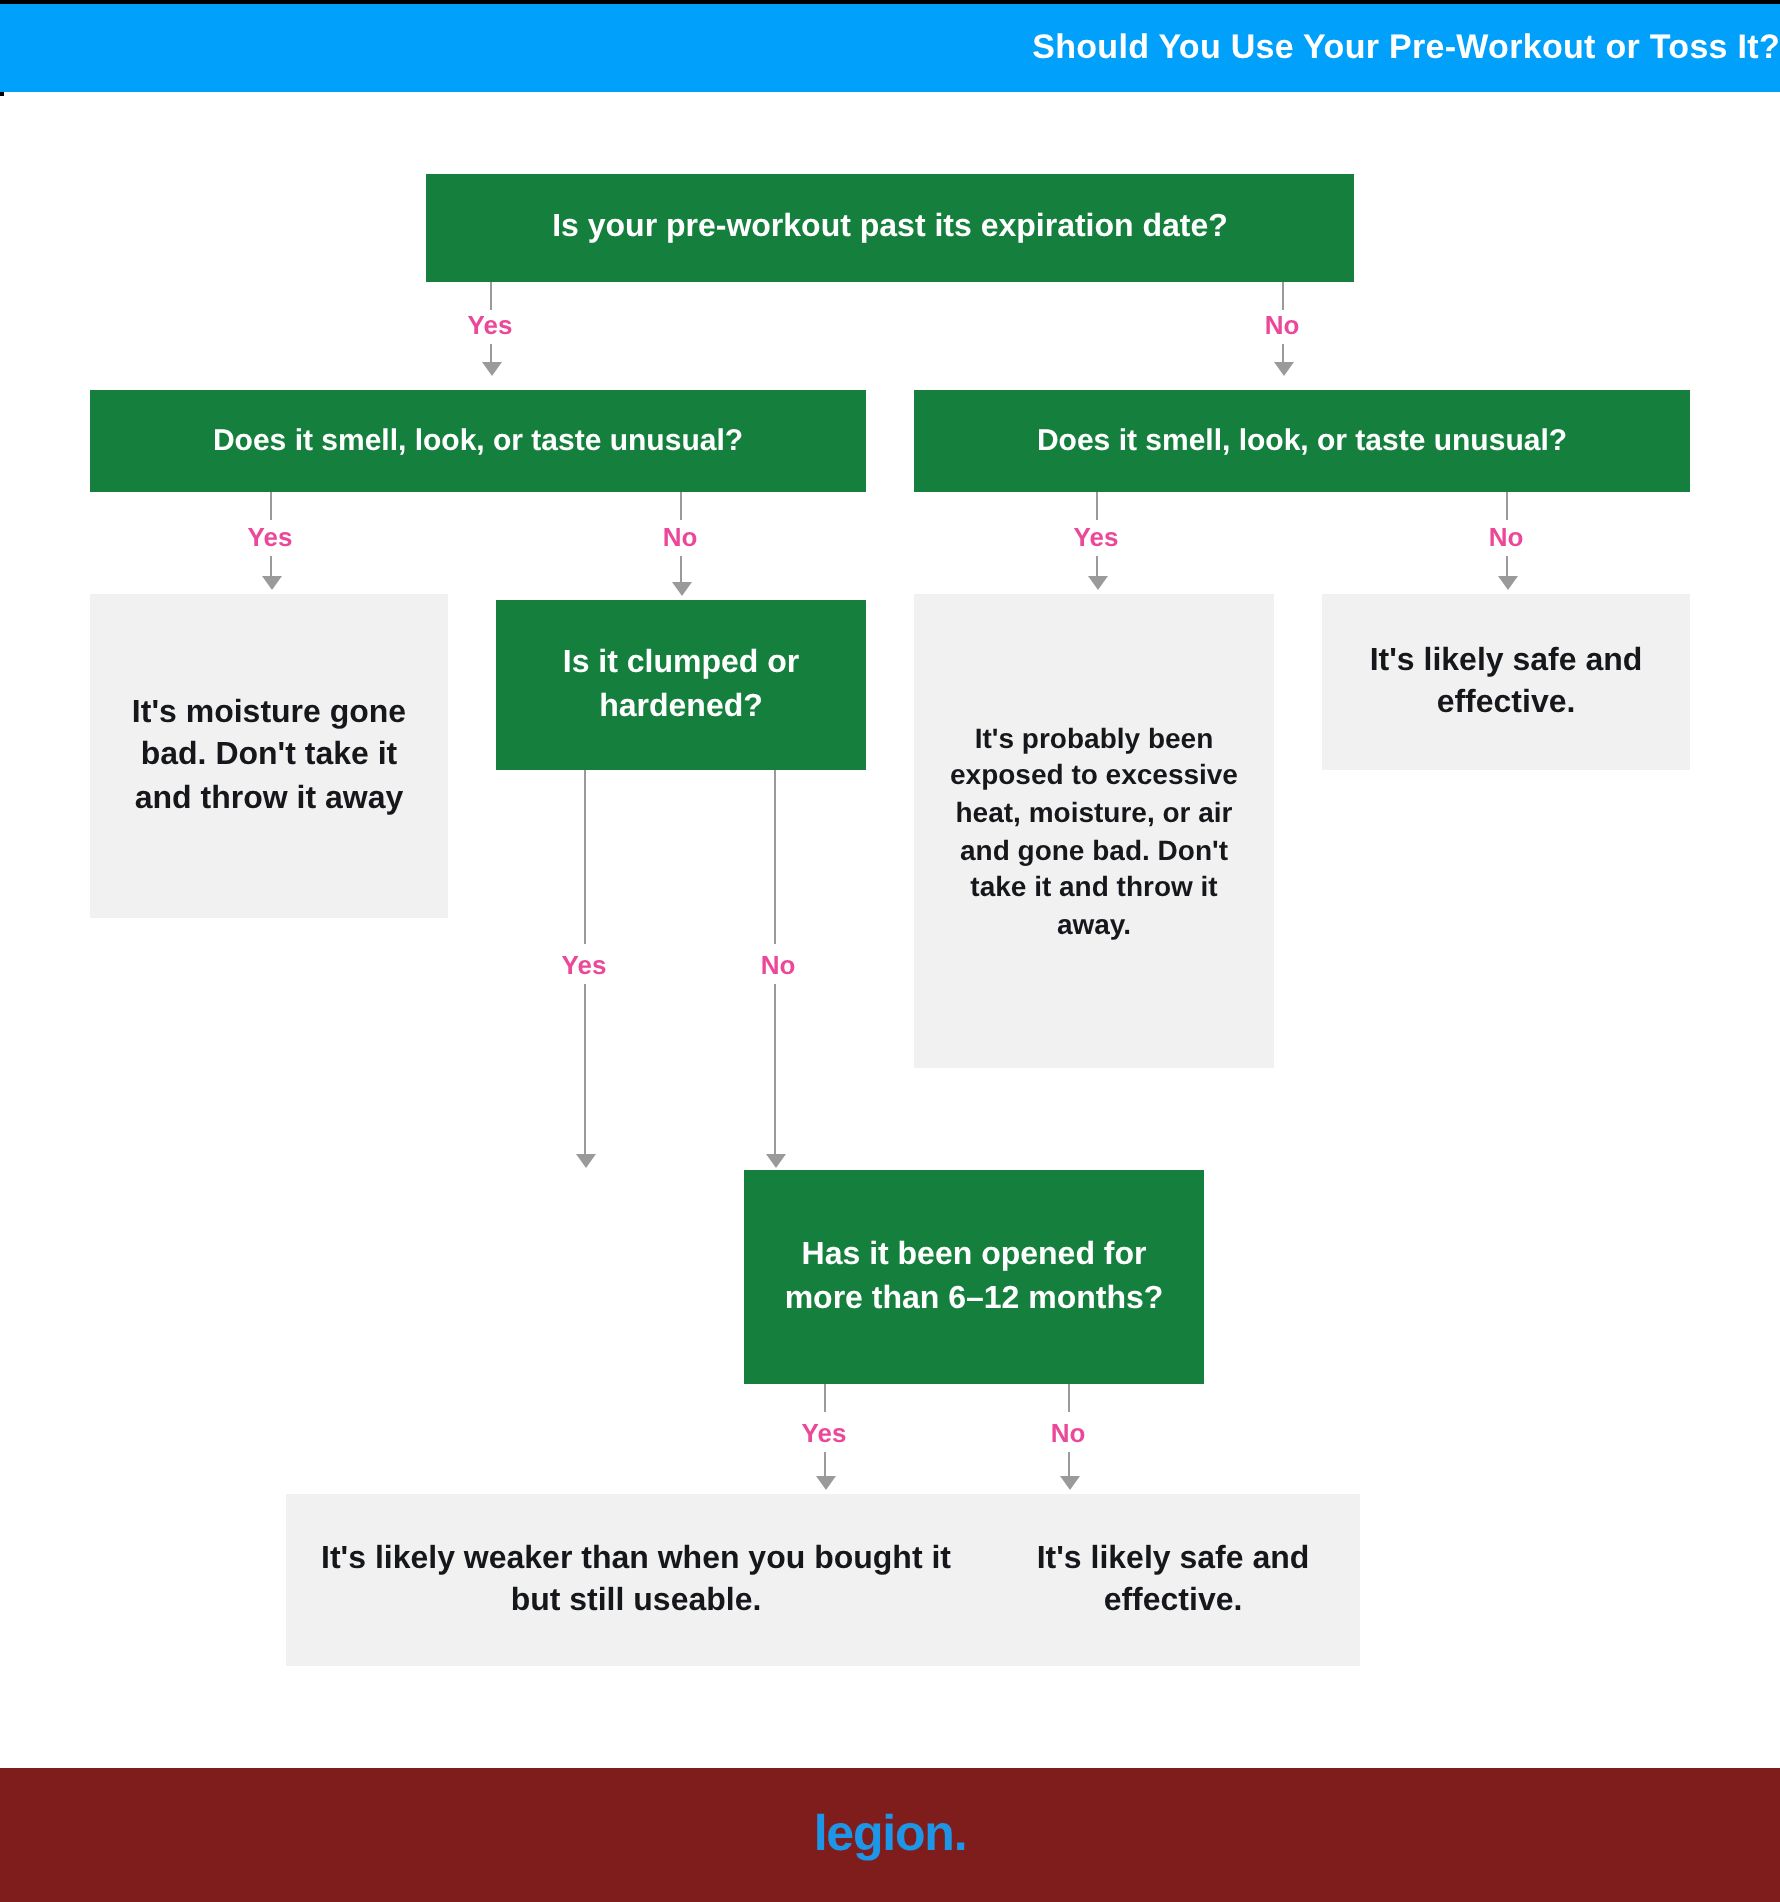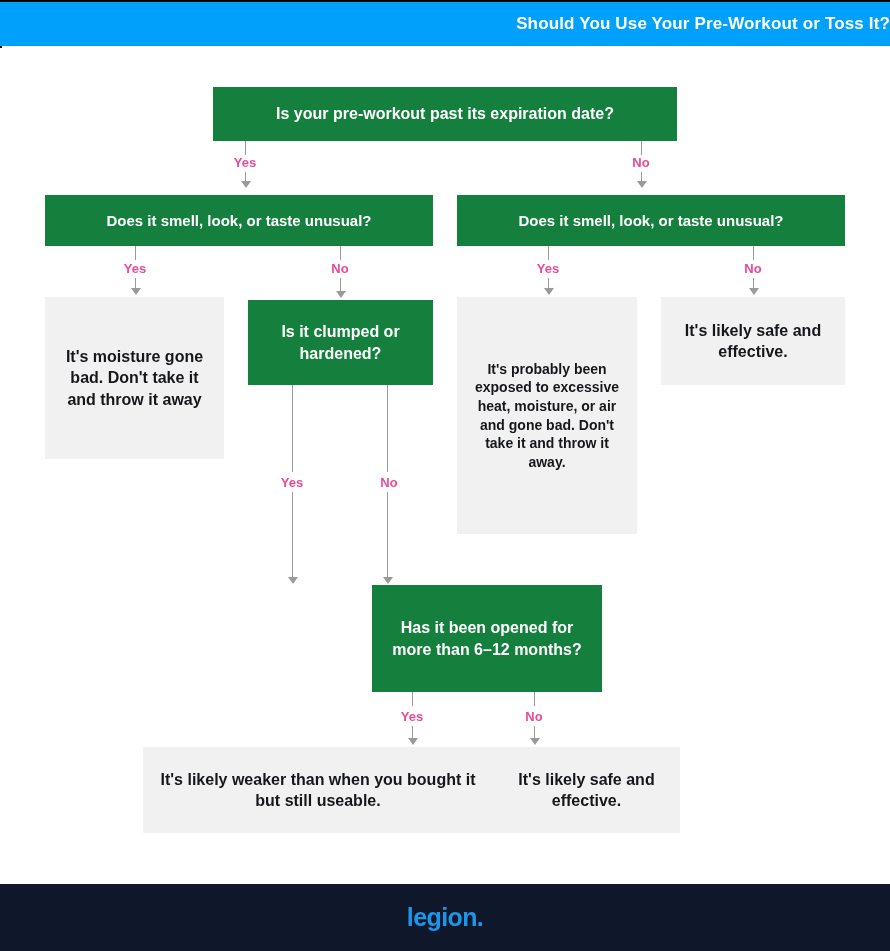--- a/index.html
+++ b/index.html
@@ -94,21 +94,21 @@
     background: #ffffff;
     padding: 0 3px;
     line-height: 1;
   }
 
   
   .footer-bar {
     position: absolute;
     left: 0; top: 884px;
     width: 890px; height: 67px;
-    background: #0f172a;
+    background: #7f1d1d;
     display: flex;
     align-items: center;
     justify-content: center;
   }
   .footer-logo {
     color: #1E96E8;
     font-size: 25px;
     font-weight: bold;
     letter-spacing: -0.6px;
   }

